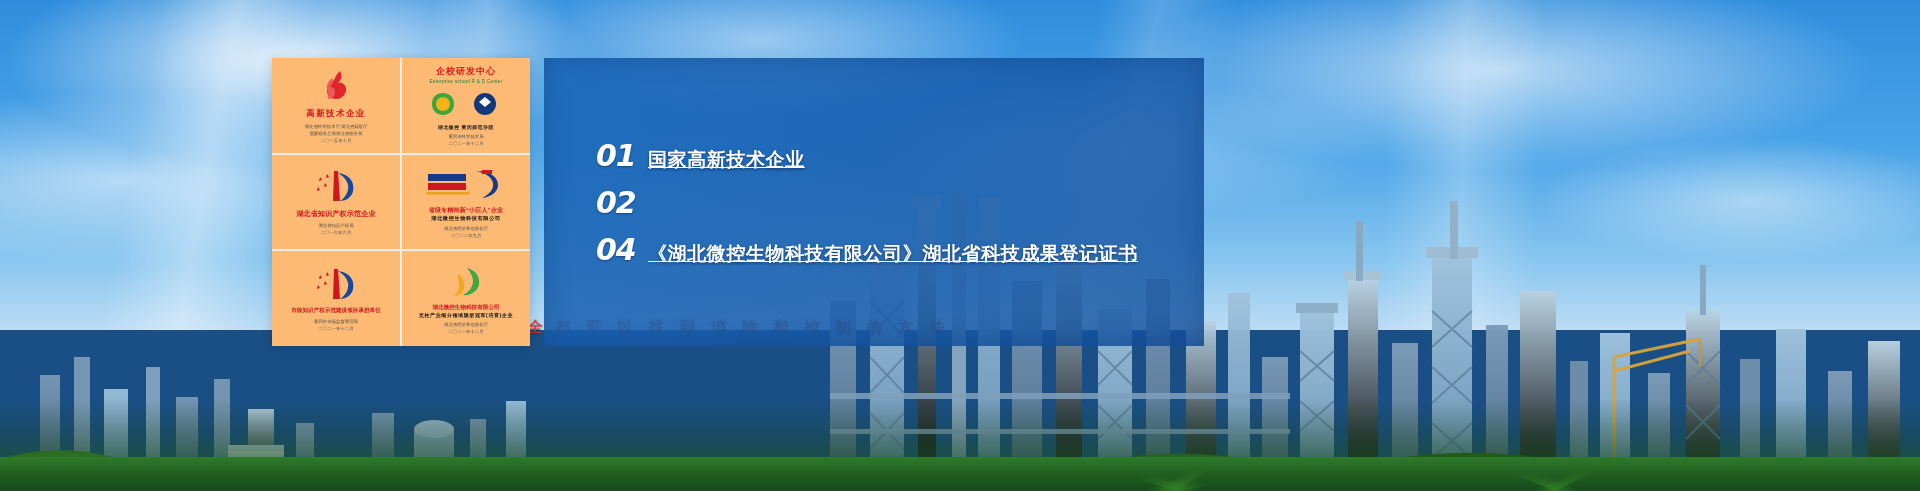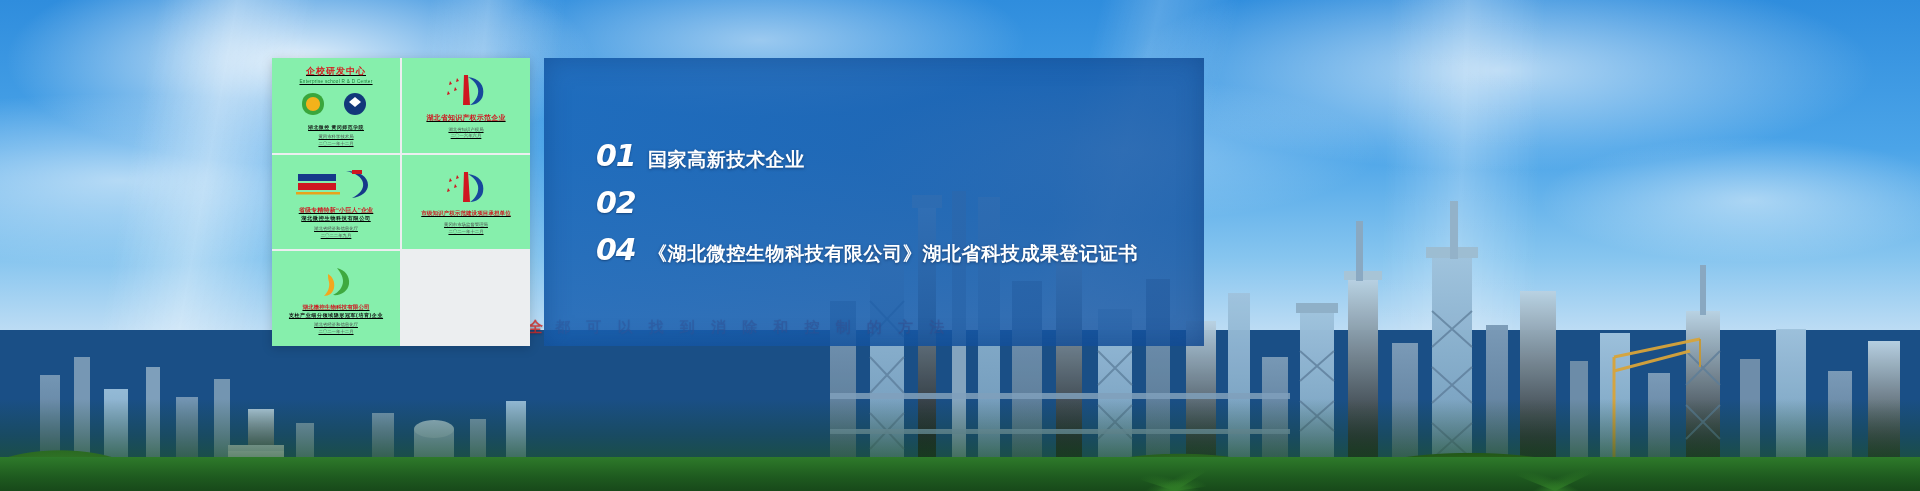--- a/index.html
+++ b/index.html
@@ -80,27 +80,26 @@
     width: 258px; height: 288px;
     background: #eceef0;
     box-shadow: 0 2px 10px rgba(0,0,0,.18);
     display: grid;
     grid-template-columns: 1fr 1fr;
     grid-template-rows: 1fr 1fr 1fr;
     gap: 2px;
     padding: 0;
   }
   .cert {
-    background: #86efac;
+    background: #fdba74;
     position: relative;
     display: flex; flex-direction: column;
     align-items: center; justify-content: center;
     padding: 4px 5px;
     overflow: hidden;
-    text-decoration: underline;
   }
   .cert + .cert { }
   .cert-logo { height: 40px; display: flex; align-items: center; justify-content: center; }
   .cert-title {
     font-size: 8.5px; font-weight: bold; color: #cf1720;
     letter-spacing: 1.4px; text-align: center; margin-top: 2px;
     white-space: nowrap;
   }
   .cert-title.sm { font-size: 6.6px; letter-spacing: .4px; }
   .cert-title.xs { font-size: 5.4px; letter-spacing: 0; }
@@ -132,20 +131,21 @@
     font-size: 30px; font-weight: bold; font-style: italic;
     color: #ffffff; width: 52px; flex: none;
     letter-spacing: -1px;
     text-shadow: 0 1px 2px rgba(0,20,50,.45);
   }
   .row-text {
     font-family: "DejaVu Sans", sans-serif;
     font-size: 19px; font-weight: bold; color: #ffffff;
     letter-spacing: .6px; white-space: nowrap;
     text-shadow: 0 1px 3px rgba(0,24,60,.5);
+    text-decoration: underline;
   }
 
   
   .strapline {
     position: absolute; left: 528px; top: 318px;
     font-size: 15px; font-weight: bold; color: rgba(190,30,30,.55);
     letter-spacing: 6px; white-space: nowrap;
     text-shadow: 0 1px 2px rgba(0,0,0,.25);
   }
   .strapline .sgl { color: rgba(215,40,35,.8); letter-spacing: 2px; }
@@ -272,20 +272,32 @@
   <div class="greens"></div>
   <div class="lawn"></div>
 
   <div class="strapline">
     <span class="sgl">全</span>
     <span>都 可 以 找 到 消 除 和 控 制 的 方 法</span>
   </div>
 
   <div class="cert-card">
 
+    <div class="cert">
+      <div class="cert-logo">
+        <svg width="34" height="34" viewBox="0 0 34 34">
+          <path d="M21 2c3 6 1 9-2 12 4-1 7 1 8 5 1 6-4 11-10 11-5 0-9-3-9-8 0-6 6-8 8-13 1-3 3-5 5-7z" fill="#e0262b"></path>
+          <path d="M13 9c2 4 0 7-2 9 3 0 5 2 5 5 0 4-3 7-7 7 1-4 0-7-1-10-1-4 2-8 5-11z" fill="#f0585a"></path>
+        </svg>
+      </div>
+      <div class="cert-title">高新技术企业</div>
+      <div class="cert-sub">湖北省科学技术厅 湖北省财政厅
+国家税务总局湖北省税务局
+二〇一五年十月</div>
+    </div>
 
     <div class="cert">
       <div class="cert-title sm" style="color:#d31c1f;font-size:9px;letter-spacing:1px">企校研发中心</div>
       <div class="cert-en">Enterprise school  R &amp; D Center</div>
       <div class="cert-logo">
         <svg width="74" height="30" viewBox="0 0 74 30">
           <path d="M14 4c7 0 11 5 11 11 0 7-5 11-11 11S3 22 3 15C3 8 7 4 14 4z" fill="#3aa63c"></path>
           <path d="M14 8c4 0 7 3 7 7s-3 7-7 7-7-3-7-7 3-7 7-7z" fill="#f3b21b"></path>
           <circle cx="56" cy="15" r="11" fill="#12387a"></circle>
           <path d="M56 8l6 5-6 5-6-5z" fill="#ffffff"></path>

